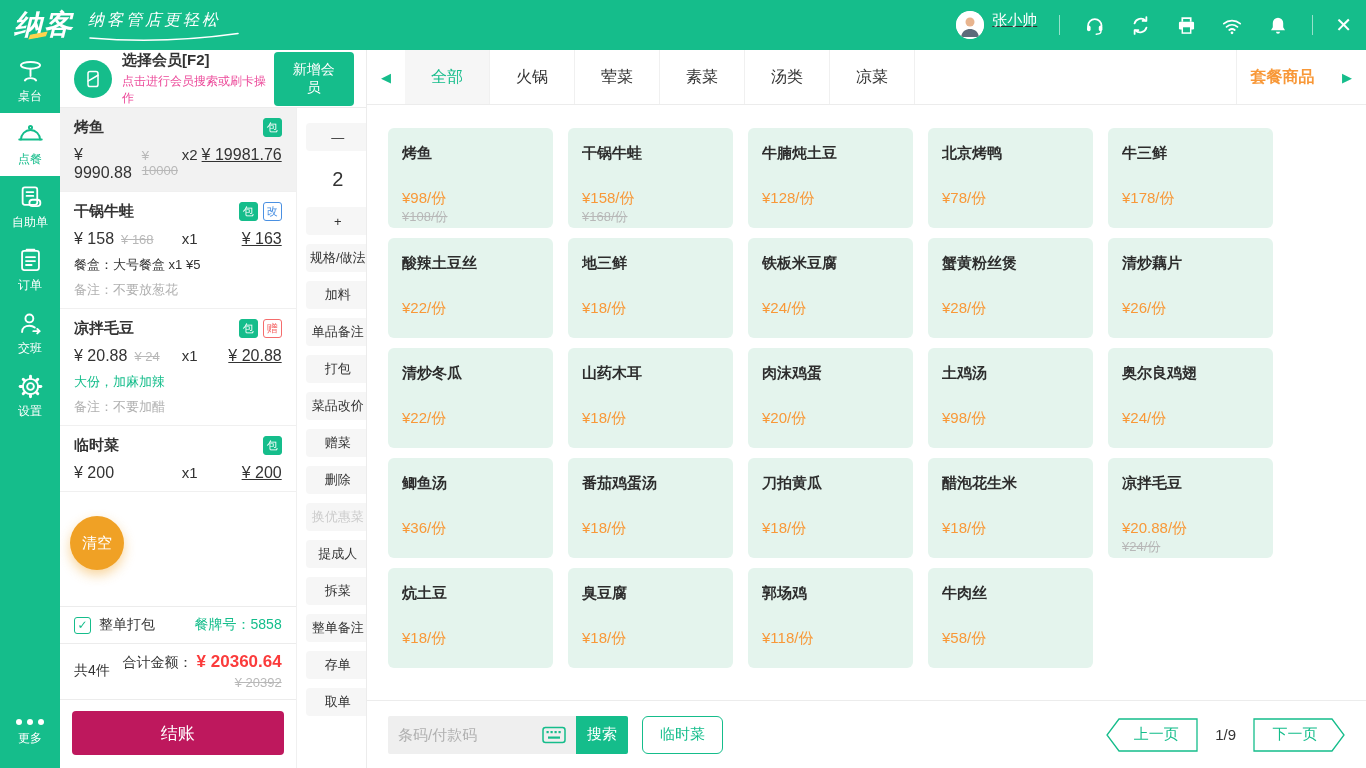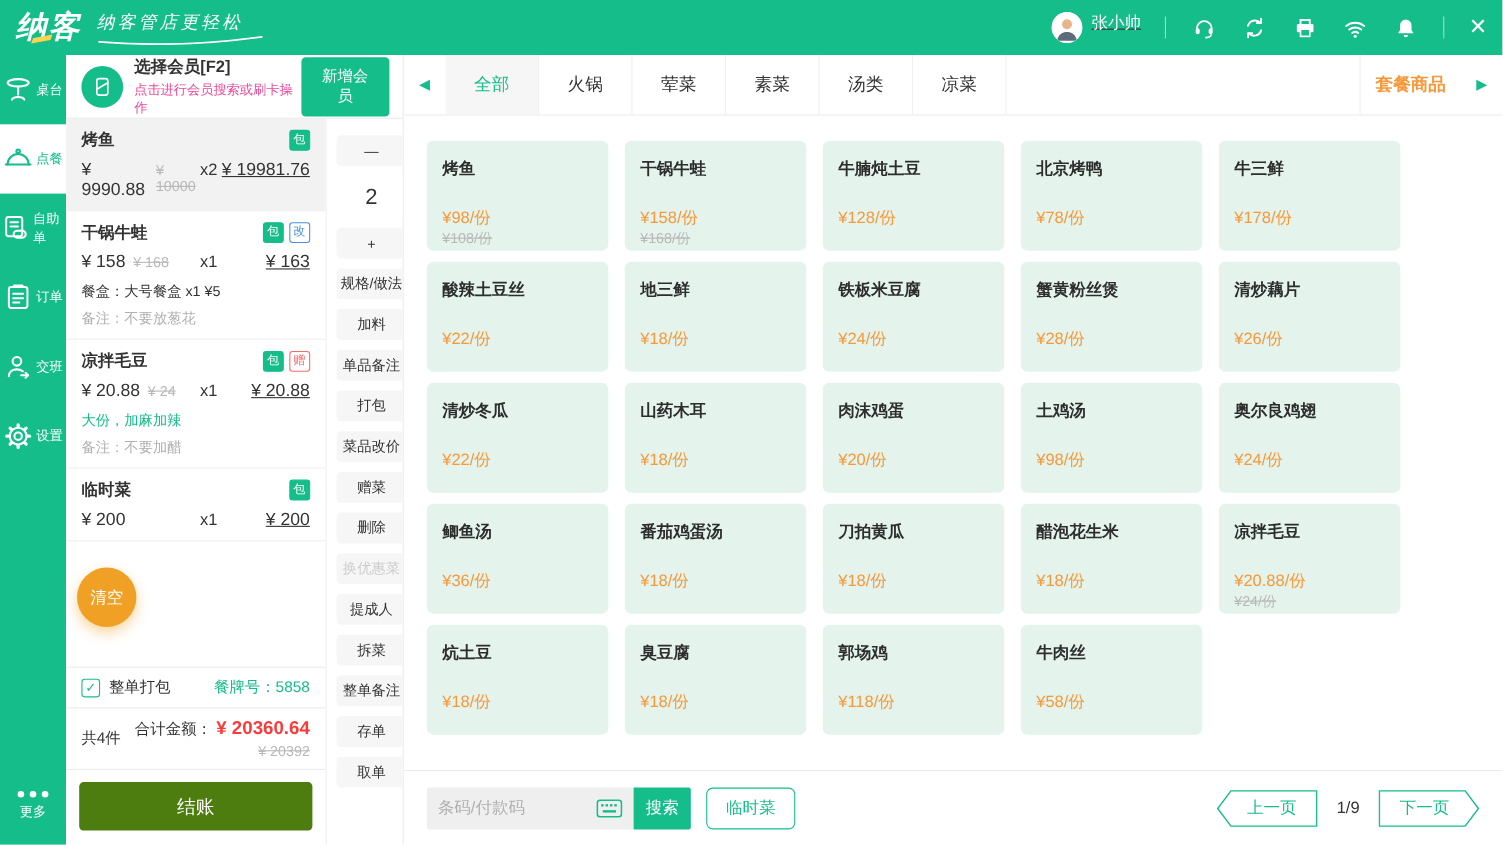--- a/index.html
+++ b/index.html
@@ -19,21 +19,21 @@
   .avatar { width:28px; height:28px; border-radius:50%; background:#fff; display:flex; align-items:center; justify-content:center; overflow:hidden; }
   .username { color:#fff; font-size:15px; }
   .tb-divider { width:1px; height:20px; background:rgba(255,255,255,.55); }
   .tb-icon { width:24px; height:24px; display:flex; align-items:center; justify-content:center; cursor:pointer; }
   .tb-close { color:#fff; font-size:20px; font-weight:bold; cursor:pointer; line-height:1; }
 
   .app { display:flex; height:718px; }
 
   
   .sidebar { width:60px; background:#15bd8b; display:flex; flex-direction:column; }
-  .side-item { height:63px; display:flex; flex-direction:row; align-items:center; justify-content:center; gap:3px; color:#fff; cursor:pointer; }
+  .side-item { height:63px; display:flex; flex-direction:column; align-items:center; justify-content:center; gap:3px; color:#fff; cursor:pointer; }
   .side-item.active { background:#fff; color:#15bd8b; }
   .side-icon svg { display:block; }
   .side-label { font-size:12px; }
   .side-more { margin-top:auto; height:70px; display:flex; flex-direction:column; align-items:center; justify-content:center; gap:5px; color:#fff; cursor:pointer; }
   .dots { display:flex; gap:5px; }
   .dots i { width:6px; height:6px; border-radius:50%; background:#fff; }
 
   
   .left-region { width:307px; display:flex; flex-direction:column; background:#fff; border-right:1px solid #ececec; }
   .member-header { height:58px; display:flex; align-items:center; padding:0 12px 0 14px; border-bottom:1px solid #ececec; }
@@ -70,21 +70,21 @@
   .cb { width:17px; height:17px; border:1.5px solid #15bd8b; border-radius:3px; color:#15bd8b; font-size:12px; font-weight:bold; display:inline-flex; align-items:center; justify-content:center; cursor:pointer; }
   .pack-label { font-size:14px; margin-left:8px; }
   .tag-no { margin-left:auto; font-size:14px; color:#15bd8b; }
   .totals-row { display:flex; align-items:center; padding:8px 14px 9px; border-top:1px solid #ececec; }
   .count { font-size:14px; color:#333; }
   .totals-right { margin-left:auto; text-align:right; }
   .total-line { font-size:14px; color:#333; }
   .total-value { font-size:17px; font-weight:700; color:#fb3b3b; margin-left:4px; }
   .total-orig { font-size:13px; color:#b8b8b8; text-decoration:line-through; margin-top:3px; }
   .checkout-row { border-top:1px solid #ececec; padding:11px 12px 13px; }
-  .checkout { width:100%; height:44px; background:#4d7c0f; color:#fff; border:none; border-radius:4px; font-size:17px; cursor:pointer; }
+  .checkout { width:100%; height:44px; background:#be185d; color:#fff; border:none; border-radius:4px; font-size:17px; cursor:pointer; }
 
   
   .actions { width:82px; padding:15px 9px 0; overflow:hidden; }
   .act-btn { display:block; width:64px; height:28px; margin:0 0 9px; background:#f6f6f6; border:none; border-radius:4px; font-size:13px; color:#333; cursor:pointer; font-family:inherit; }
   .qty-display { display:flex; align-items:center; justify-content:center; width:64px; height:38px; margin-bottom:9px; background:#fff; font-size:20px; color:#333; }
   .act-btn.disabled { color:#ccc; cursor:default; }
 
   
   .main { flex:1; display:flex; flex-direction:column; min-width:0; }
   .tabbar { height:55px; display:flex; align-items:stretch; border-bottom:1px solid #ececec; }

